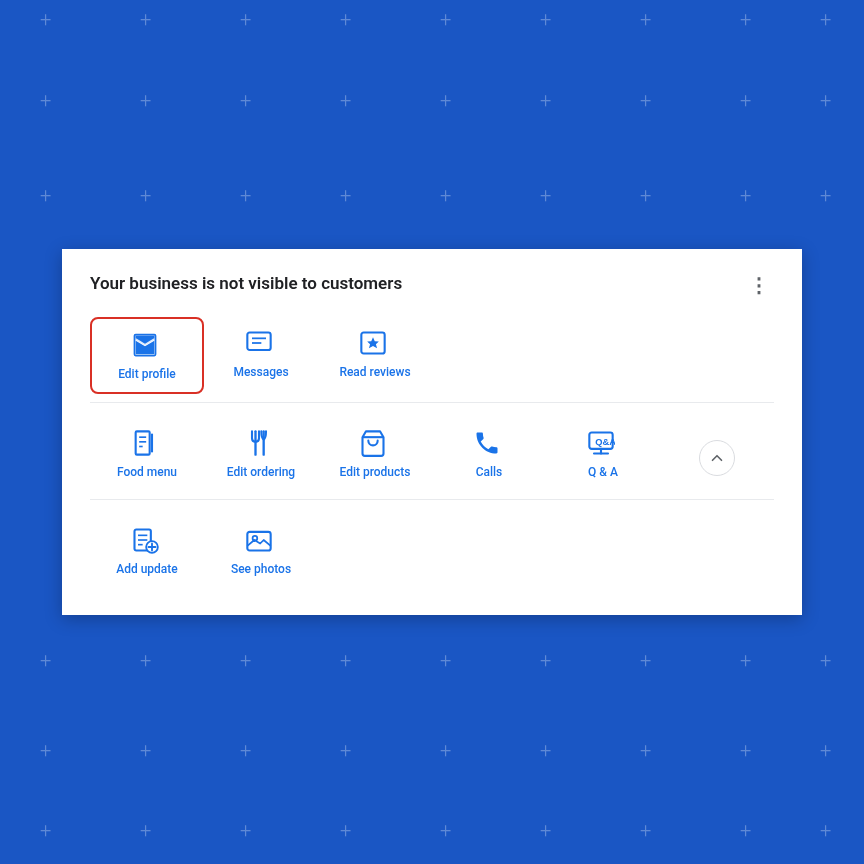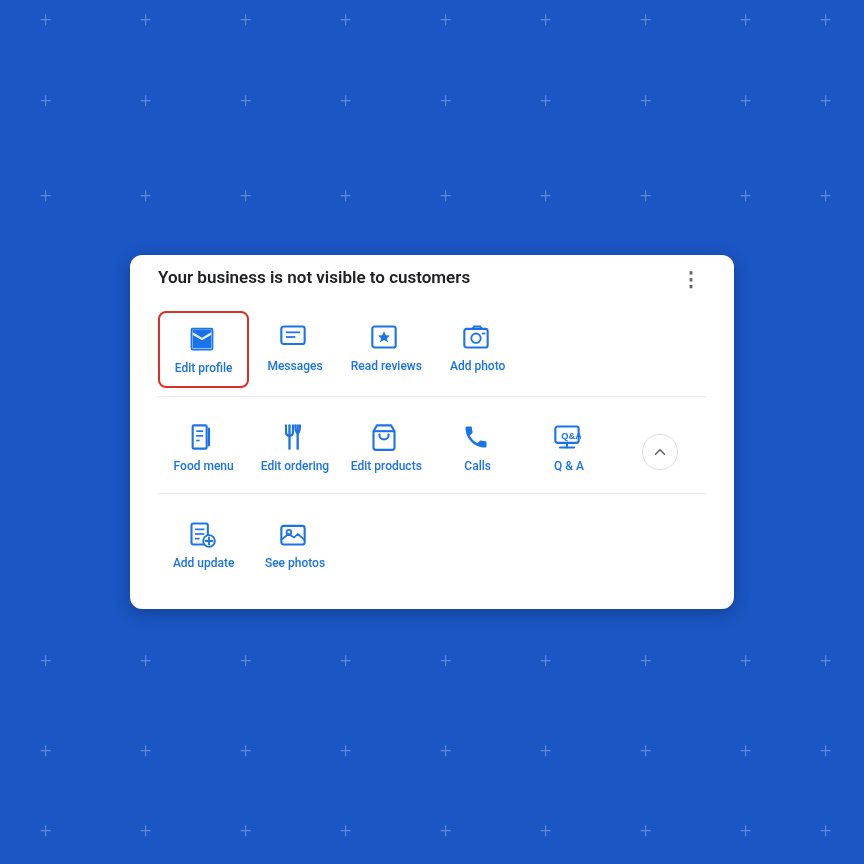--- a/index.html
+++ b/index.html
@@ -27,23 +27,23 @@
       position: absolute;
       color: rgba(255,255,255,0.3);
       font-size: 20px;
       font-weight: 300;
       line-height: 1;
       user-select: none;
     }
 
     .card {
       background: #ffffff;
-      border-radius: 12px;
-      width: 604px;
-      padding: 12px 28px 28px 28px;
+      border-radius: 0;
+      width: 740px;
+      padding: 24px 28px 28px 28px;
       box-shadow: 0 4px 16px rgba(0,0,0,0.25);
       position: relative;
       z-index: 1;
     }
 
     .card-header {
       display: flex;
       align-items: flex-start;
       justify-content: space-between;
       margin-bottom: 20px;
@@ -252,31 +252,20 @@
     <div class="action-item">
       <div class="action-icon">
         <svg viewBox="0 0 24 24" xmlns="http://www.w3.org/2000/svg">
           <rect x="2" y="3" width="20" height="18" rx="2" fill="none" stroke="#1a73e8" stroke-width="1.8"></rect>
           <polygon points="12,7 13.5,10.5 17,10.7 14.5,13 15.5,16.5 12,14.5 8.5,16.5 9.5,13 7,10.7 10.5,10.5" fill="#1a73e8"></polygon>
         </svg>
       </div>
       <span class="action-label">Read reviews</span>
     </div>
 
-    <div class="action-item">
-      <div class="action-icon">
-        <svg viewBox="0 0 24 24" xmlns="http://www.w3.org/2000/svg">
-          <rect x="2" y="5" width="20" height="16" rx="2" fill="none" stroke="#1a73e8" stroke-width="1.8"></rect>
-          <circle cx="12" cy="13" r="4" fill="none" stroke="#1a73e8" stroke-width="1.6"></circle>
-          <path d="M9 5l1.5-2h5L17 5" fill="none" stroke="#1a73e8" stroke-width="1.6"></path>
-          <line x1="17" y1="9" x2="20" y2="9" stroke="#1a73e8" stroke-width="1.5"></line>
-        </svg>
-      </div>
-      <span class="action-label">Add photo</span>
-    </div>
 
 
 
   </div>
 
   <hr class="divider">
 
   <div class="actions-row">
 
     <div class="action-item">

